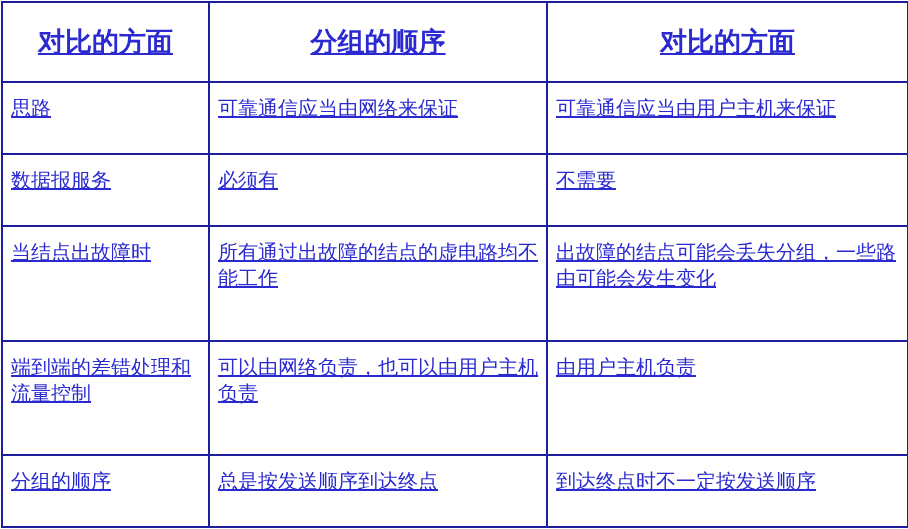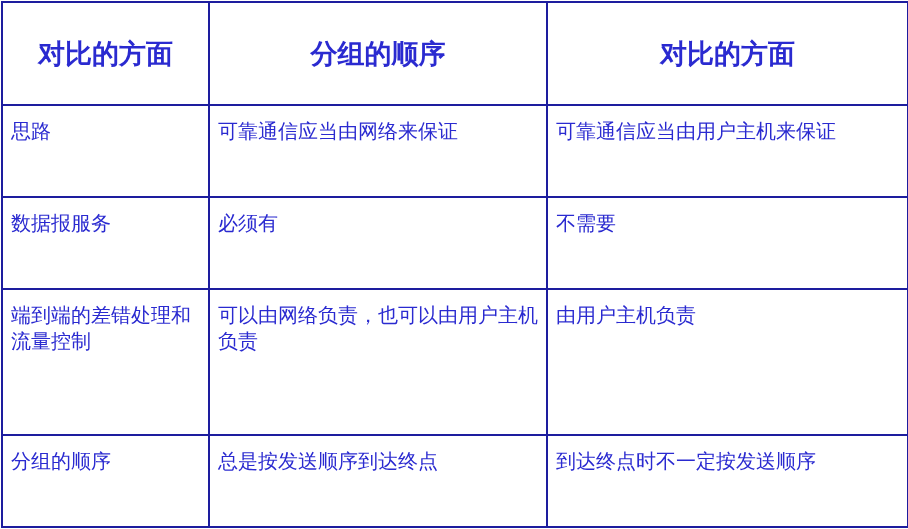--- a/index.html
+++ b/index.html
@@ -41,20 +41,21 @@
     font-weight: bold;
     padding: 6px 4px;
     color: #2a2ad0;
   }
   col.c1 { width: 207px; }
   col.c2 { width: 338px; }
   col.c3 { width: 361px; }
   .cell-text {
     display: block;
     word-break: break-all;
+    text-decoration: underline;
   }
 </style>
 </head>
 <body>
 
 <div class="table-wrap">
   <table class="compare">
     <colgroup>
       <col class="c1">
       <col class="c2">
@@ -92,20 +93,31 @@
         <td>
             <span class="cell-text">必须有</span>
           </td>
         <td>
             <span class="cell-text">不需要</span>
           </td>
       </tr>
 
 
 
+      <tr>
+        <td>
+            <span class="cell-text">当结点出故障时</span>
+          </td>
+        <td>
+            <span class="cell-text">所有通过出故障的结点的虚电路均不能工作</span>
+          </td>
+        <td>
+            <span class="cell-text">出故障的结点可能会丢失分组，一些路由可能会发生变化</span>
+          </td>
+      </tr>
 
       <tr>
         <td>
             <span class="cell-text">端到端的差错处理和流量控制</span>
           </td>
         <td>
             <span class="cell-text">可以由网络负责，也可以由用户主机负责</span>
           </td>
         <td>
             <span class="cell-text">由用户主机负责</span>

